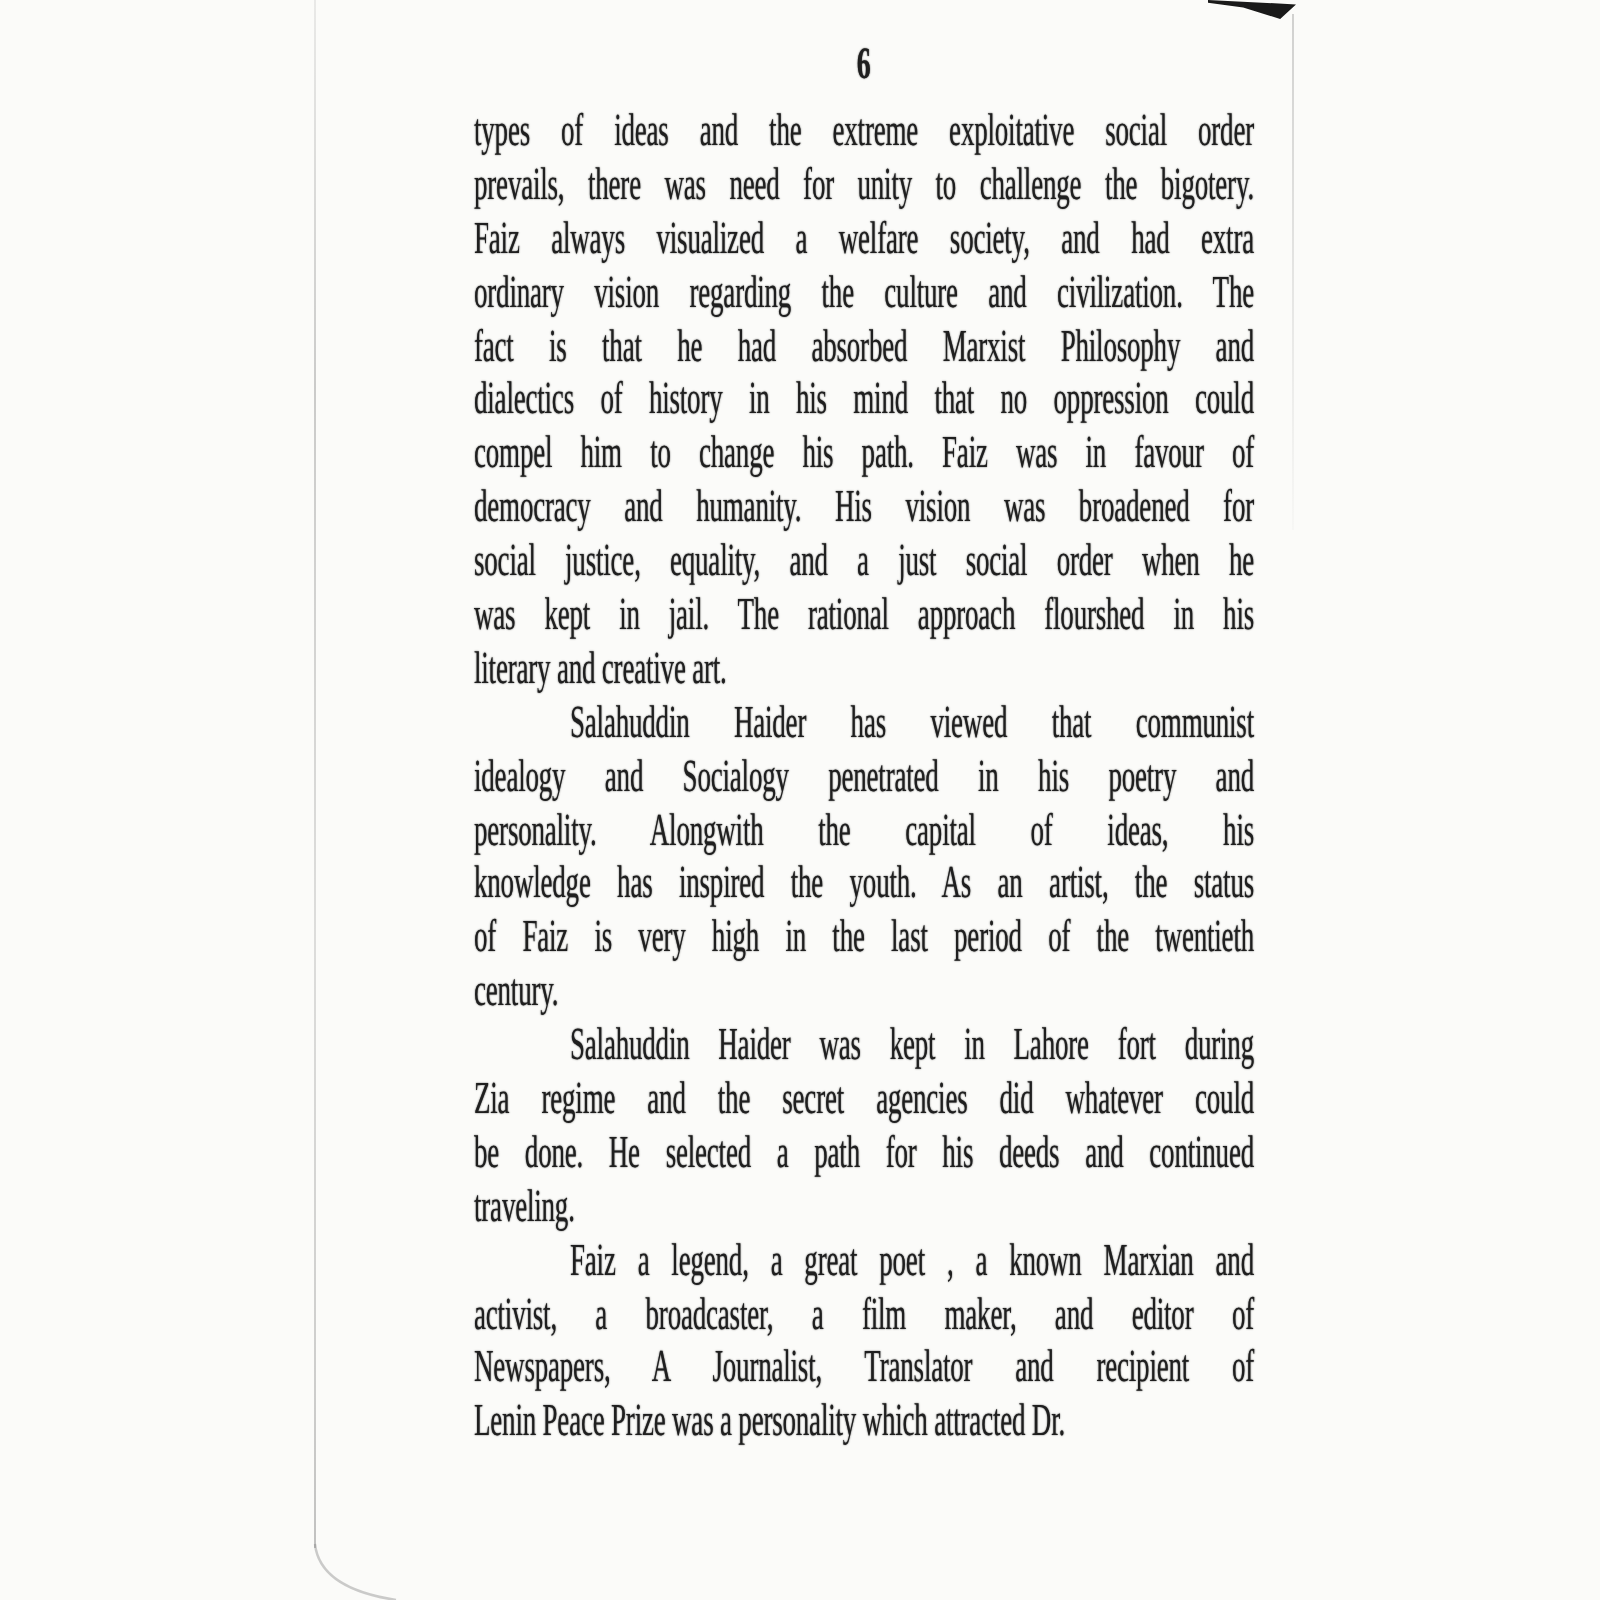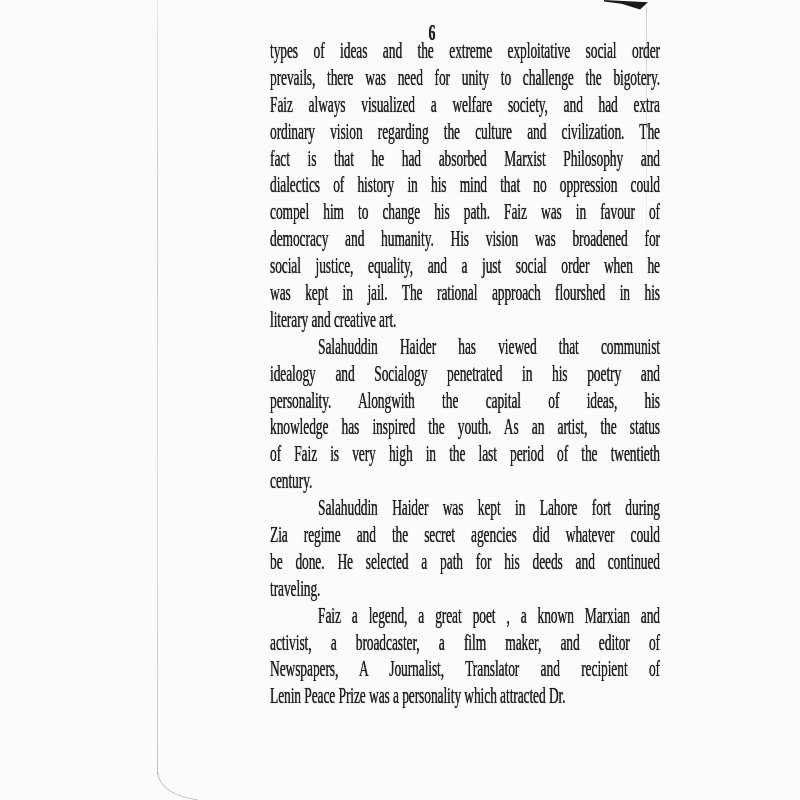--- a/index.html
+++ b/index.html
@@ -74,23 +74,22 @@
     font-size: 14px;
     font-weight: bold;
     transform: scaleY(1.6);
     transform-origin: center center;
     letter-spacing: 0.2px;
     text-shadow: 0 0 0.6px currentColor;
   }
   .text-block {
     position: absolute;
     left: 237px;
-    top: 39px;
+    top: 53px;
     width: 390px;
-    margin-left: 33px;
   }
   .line {
     height: 26.9px;
     line-height: 26.9px;
     font-size: 13.5px;
     letter-spacing: -0.1px;
     white-space: nowrap;
     text-align: justify;
     text-align-last: justify;
     transform: scaleY(1.7);

